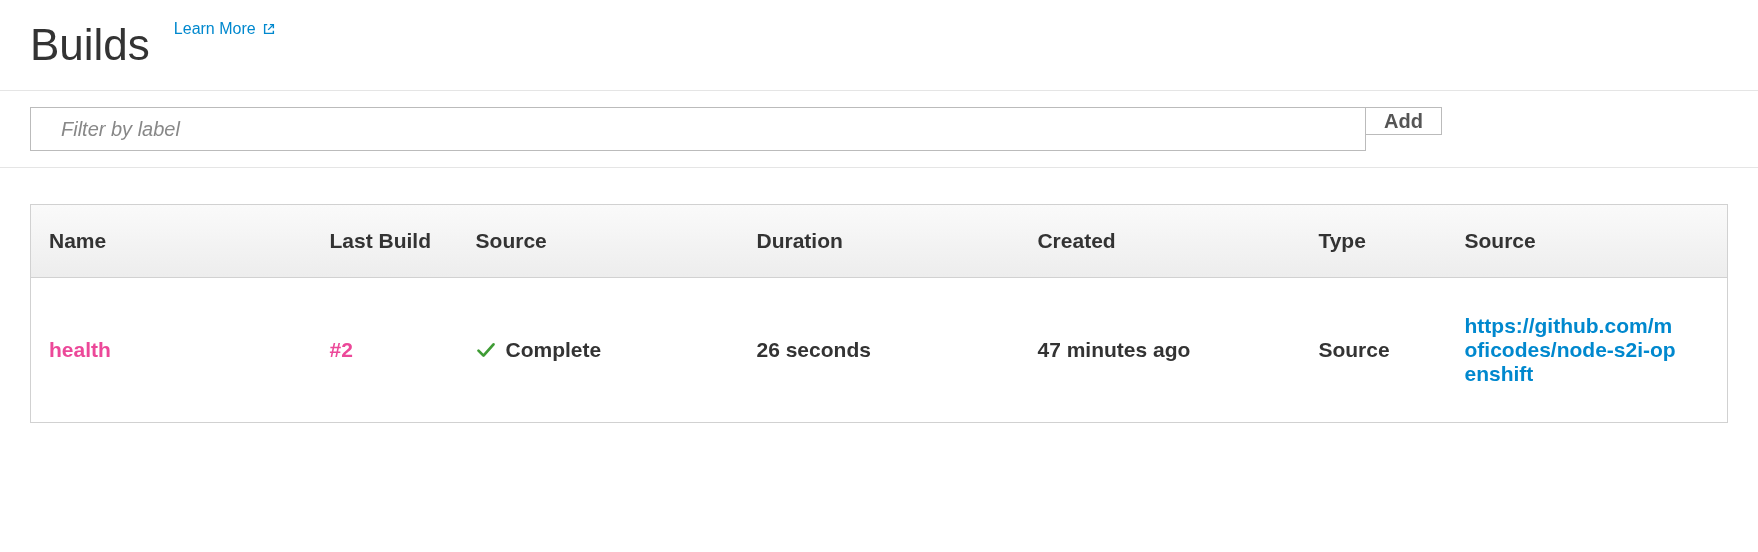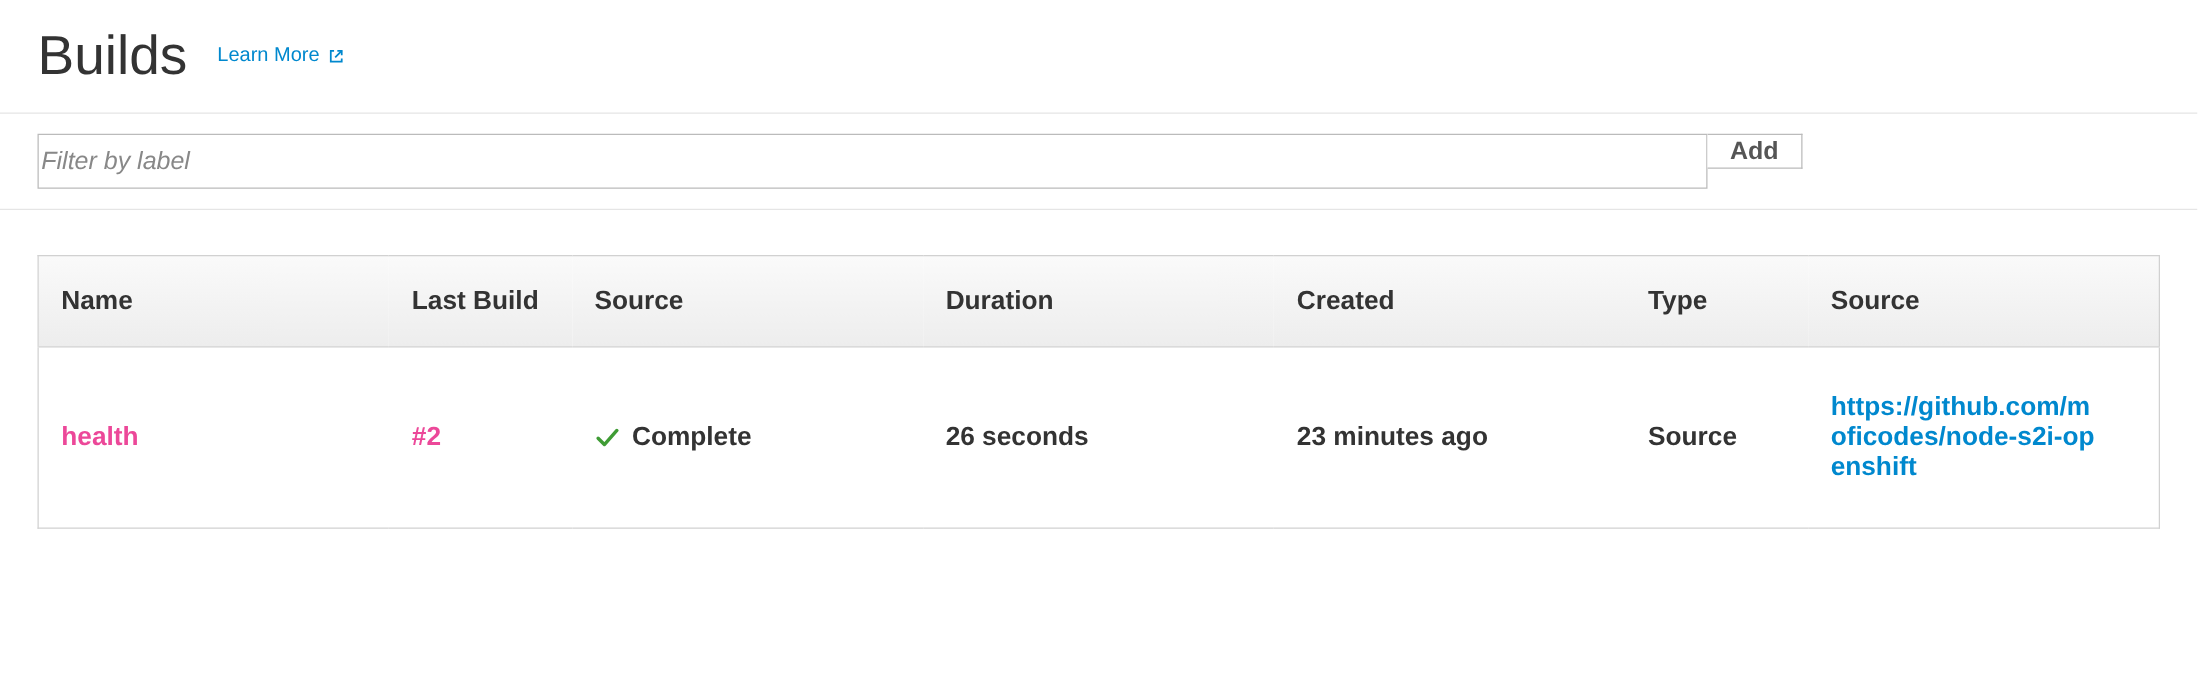--- a/index.html
+++ b/index.html
@@ -9,21 +9,21 @@
     }
     body {
       font-family: "Helvetica Neue", Helvetica, Arial, sans-serif;
       background: #ffffff;
       color: #333;
       width: 1758px;
     }
     .page-header {
       padding: 20px 30px 20px 30px;
       display: flex;
-      align-items: center;
+      align-items: flex-start;
       gap: 24px;
       border-bottom: 1px solid #e5e5e5;
     }
     .page-title {
       font-size: 44px;
       font-weight: 300;
       color: #333;
     }
     .learn-more {
       color: #0088ce;
@@ -41,21 +41,21 @@
     .filter-bar {
       padding: 16px 30px;
       border-bottom: 1px solid #e5e5e5;
       display: flex;
       gap: 0;
     }
     .filter-input {
       flex: 0 0 1336px;
       height: 44px;
       border: 1px solid #bbb;
-      padding: 0 2px;
+      padding: 0 30px;
       font-size: 20px;
       font-style: italic;
       color: #0369a1;
       outline: none;
     }
     .filter-input::placeholder {
       color: #888;
       font-style: italic;
     }
     .add-btn {
@@ -171,21 +171,21 @@
         </td>
         <td class="td">
           <div class="status-cell">
             <svg class="check-icon" viewBox="0 0 16 16" fill="none" stroke="#3f9c35" stroke-width="2.2" stroke-linecap="round" stroke-linejoin="round">
               <path d="M2 8.5l4 4L14 3.5"></path>
             </svg>
             <span>Complete</span>
           </div>
         </td>
         <td class="td">26 seconds</td>
-        <td class="td">23 minutes ago</td>
+        <td class="td">47 minutes ago</td>
         <td class="td">Source</td>
         <td class="td">
           <a class="source-link">https://github.com/moficodes/node-s2i-openshift</a>
         </td>
       </tr>
     </tbody>
   </table>
 </div>
 
 </body></html>

